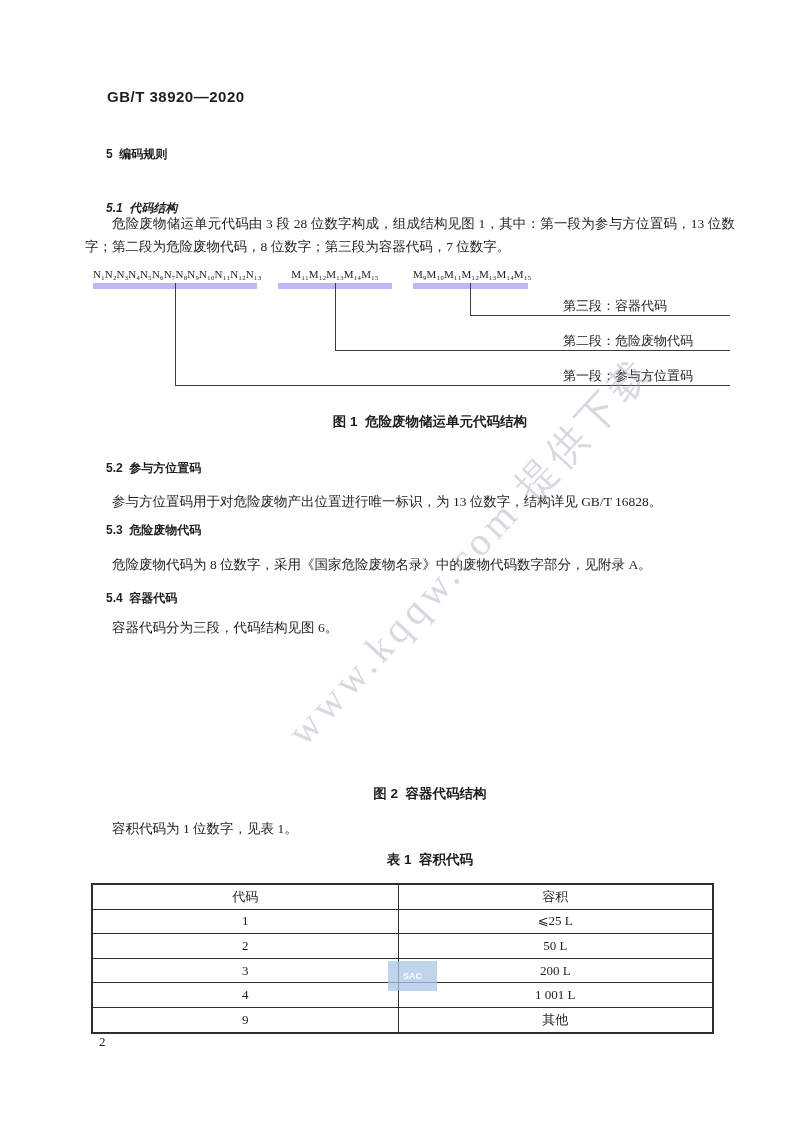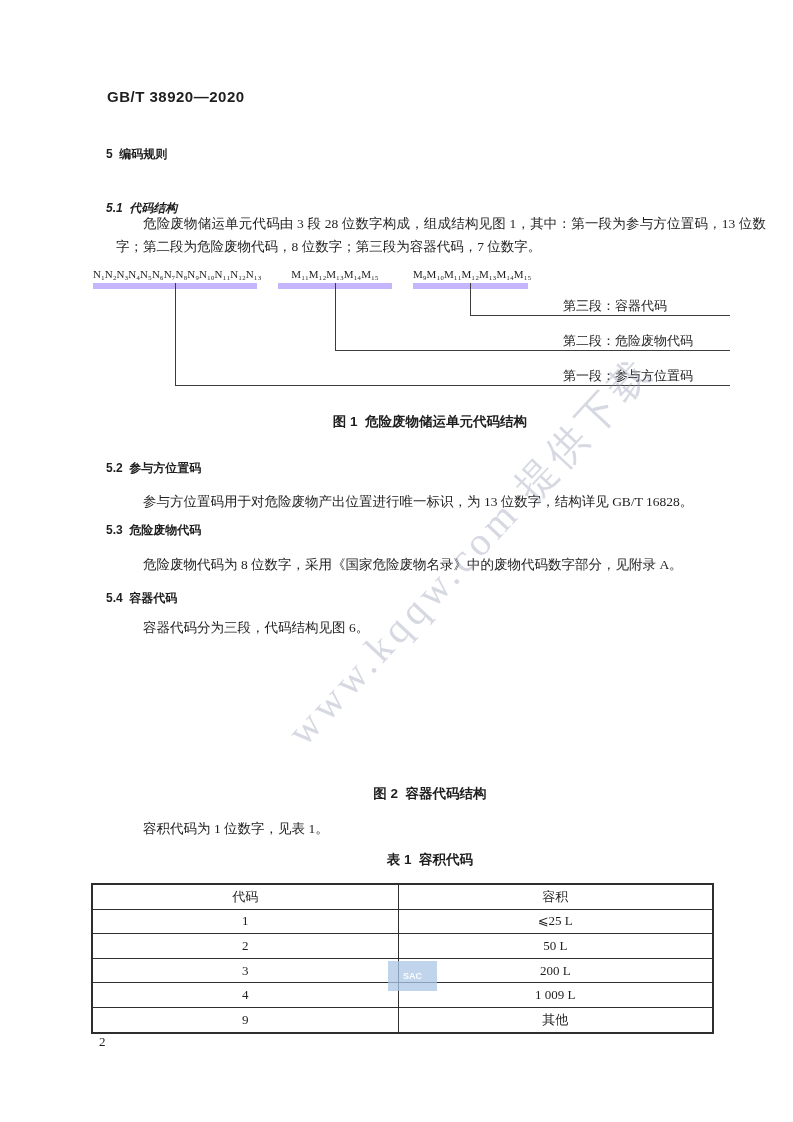--- a/index.html
+++ b/index.html
@@ -9,21 +9,21 @@
     background:#ffffff;
     margin:0 auto;
     overflow:hidden;
     font-family:"Liberation Serif","DejaVu Serif",serif;
     color:#1e1e1e;
   }
   .sans{font-family:"Liberation Sans","DejaVu Sans",sans-serif;margin-left:20px;}
   .abs{position:absolute;}
   .doc-code{left:87px;top:88px;font-weight:bold;font-size:15px;letter-spacing:.5px;}
   .h2{left:86px;font-weight:bold;font-size:12px;}
-  .body-text{left:85px;width:650px;font-size:13.5px;line-height:23px;text-align:justify;text-indent:2em;margin-left:31px;}
+  .body-text{left:85px;width:650px;font-size:13.5px;line-height:23px;text-align:justify;text-indent:2em;}
   .caption{left:85px;width:650px;text-align:center;font-weight:bold;font-size:13.5px;}
   
   .fig{position:absolute;}
   .seg{position:absolute;border-bottom:6px solid #c4b5fd;text-align:center;height:16px;line-height:15px;white-space:nowrap;}
   .fig1 .seg{font-size:11px;}
   .fig2 .seg{font-size:12px;}
   .vline{position:absolute;width:1px;background:#3c3c3c;}
   .hline{position:absolute;height:1px;background:#3c3c3c;}
   .fig-label{position:absolute;font-size:13px;white-space:nowrap;}
   
@@ -113,21 +113,21 @@
       <tr>
         <td>2</td>
         <td>50 L</td>
       </tr>
       <tr>
         <td>3</td>
         <td>200 L</td>
       </tr>
       <tr>
         <td>4</td>
-        <td>1 009 L</td>
+        <td>1 001 L</td>
       </tr>
       <tr>
         <td>9</td>
         <td>其他</td>
       </tr>
     </tbody>
   </table>
 
   <div class="abs wm-badge sans">SAC</div>
 

